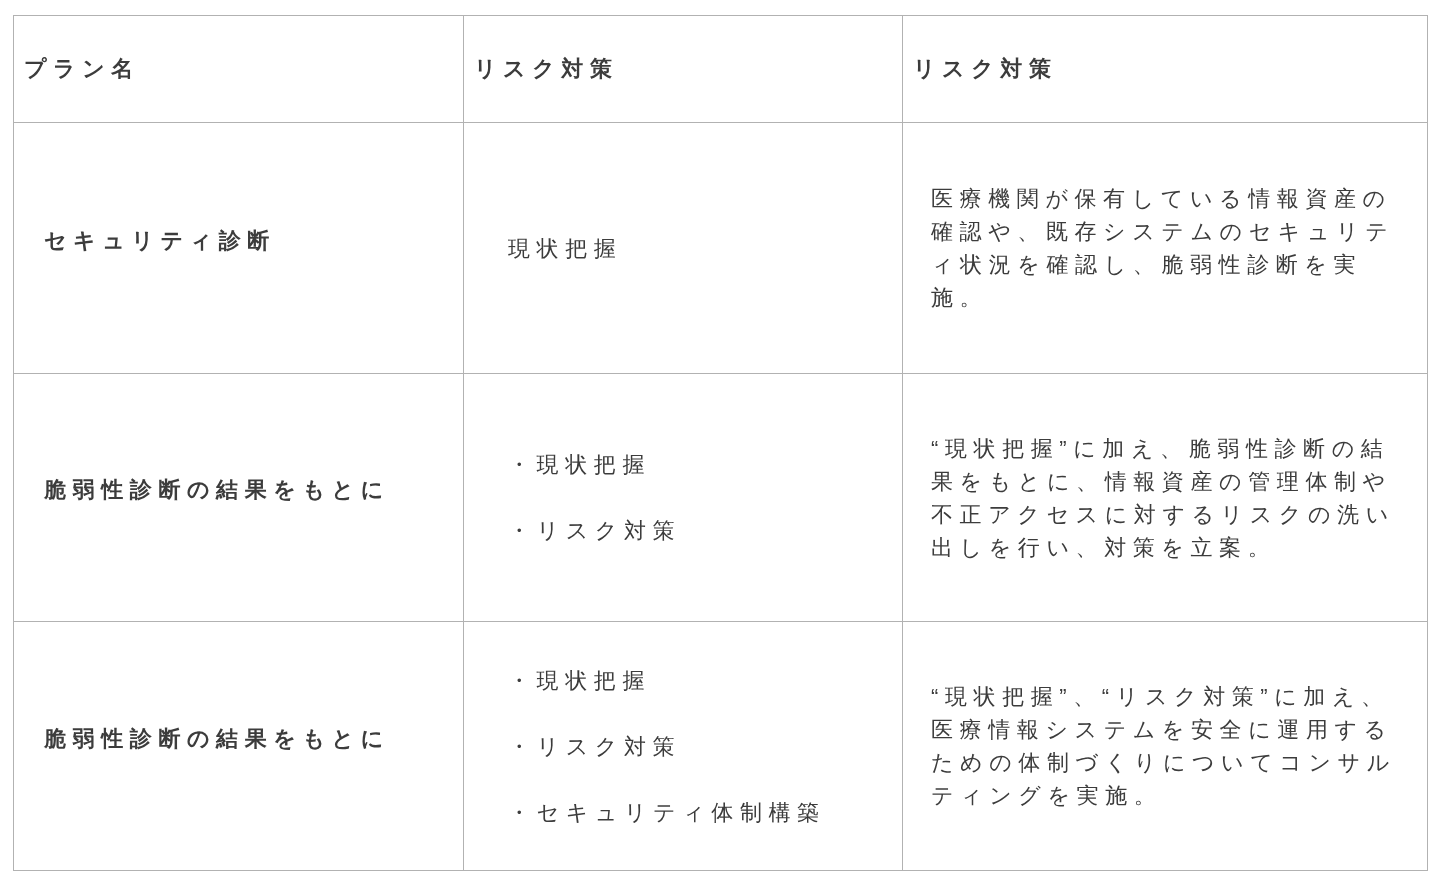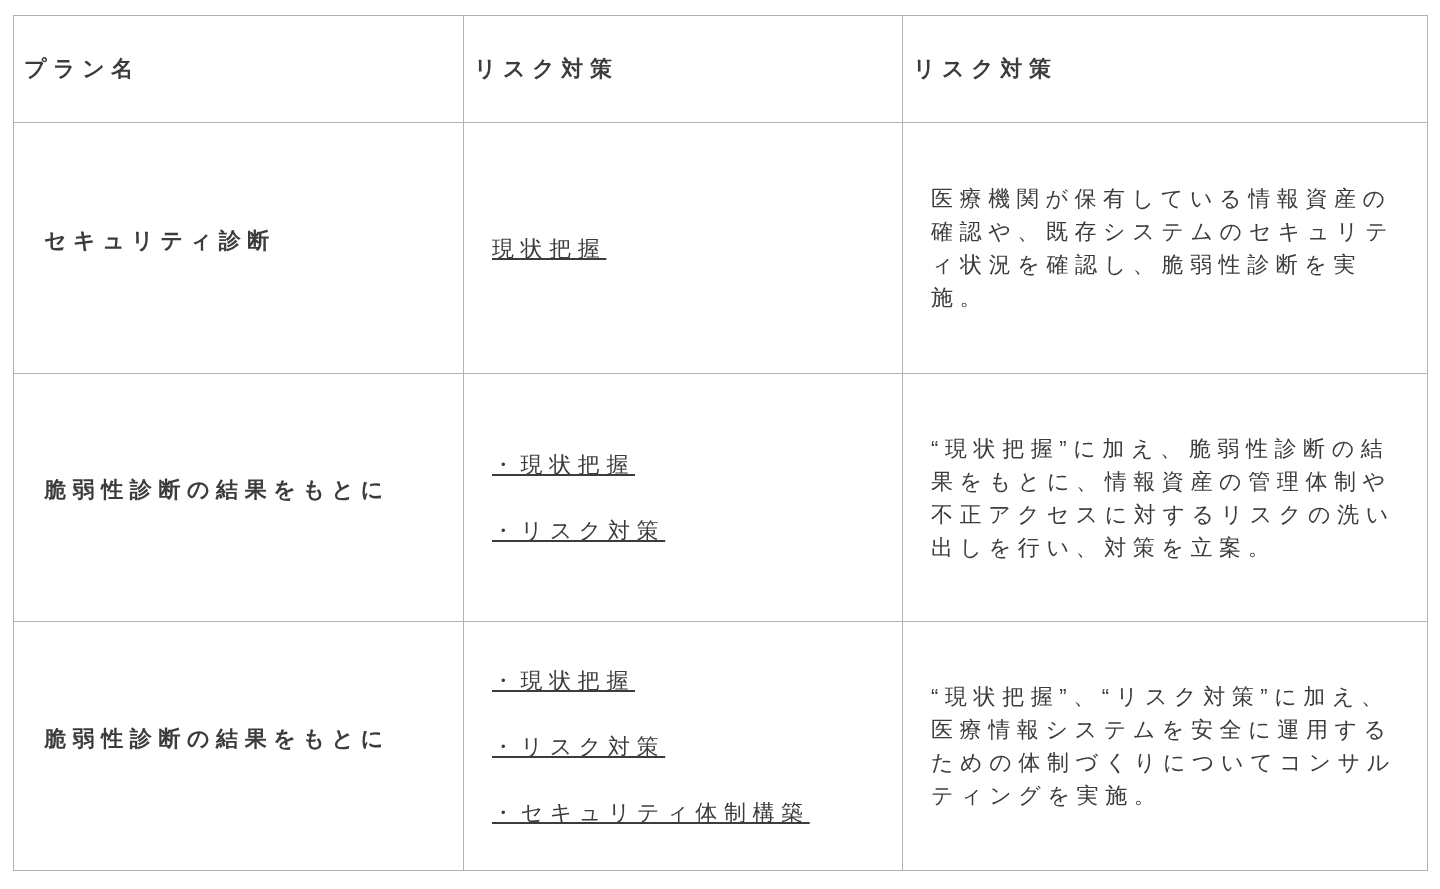--- a/index.html
+++ b/index.html
@@ -47,21 +47,21 @@
     font-weight: 700;
     text-align: left;
     padding: 0 20px 16px 30px;
     line-height: 45px;
   }
   td.scope {
     text-align: left;
     padding: 0 20px 0 28px;
     line-height: 45px;
   }
-  td.scope p { margin: 0; text-decoration: underline; }
+  td.scope p { margin: 16px; }
   td.scope p + p { margin-top: 21px; }
   td.content {
     text-align: left;
     padding: 0 28px;
     line-height: 33px;
   }
   td.content p { margin: 0; }
 </style>
 </head>
 <body>

